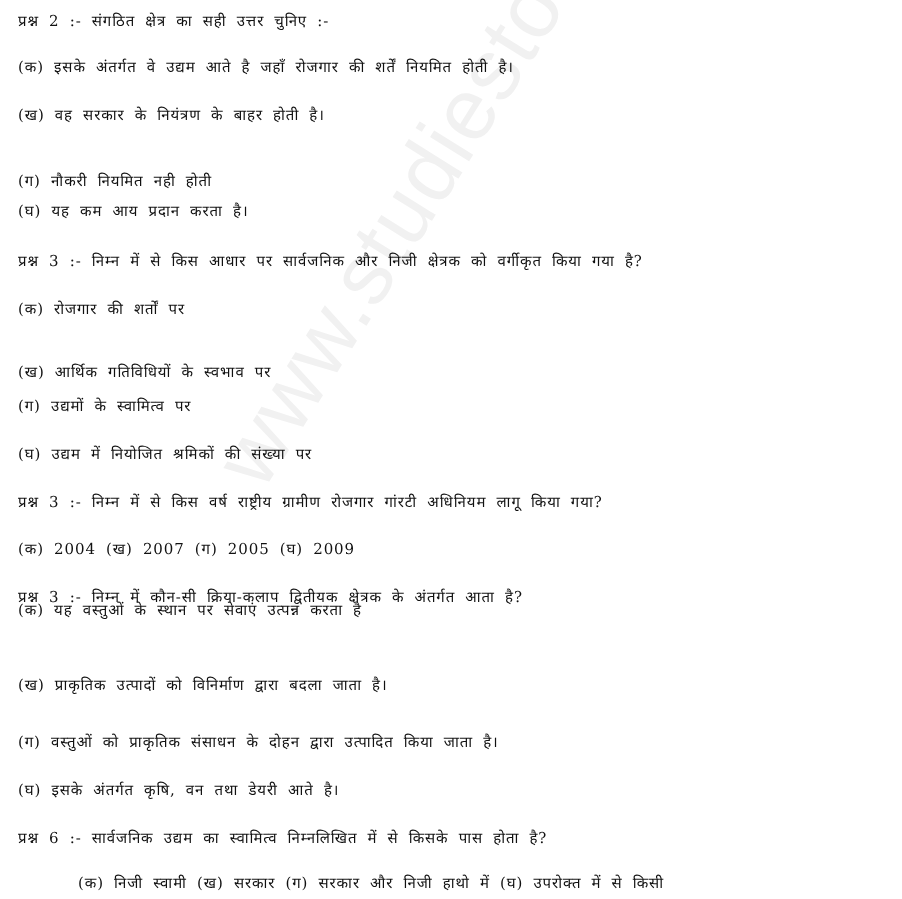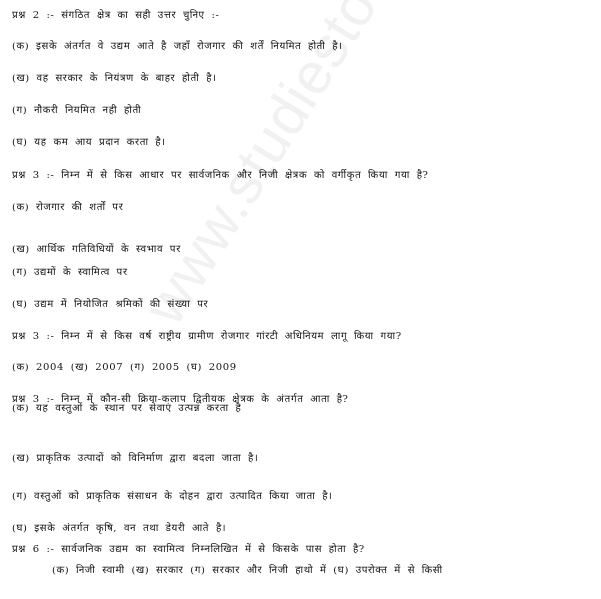--- a/index.html
+++ b/index.html
@@ -56,34 +56,34 @@
 </head>
 <body>
 
 <div class="page">
   <div class="watermark">www.studiestoday.com</div>
 
   <div class="content">
     <div class="line" style="top:5px">प्रश्न 2 :- संगठित क्षेत्र का सही उत्तर चुनिए :-</div>
     <div class="line" style="top:36px">(क) इसके अंतर्गत वे उद्यम आते है जहाँ रोजगार की शर्तें नियमित होती है।</div>
     <div class="line" style="top:68px">(ख) वह सरकार के नियंत्रण के बाहर होती है।</div>
-    <div class="line" style="top:100px">(ग) नौकरी नियमित नही होती</div>
+    <div class="line" style="top:112px">(ग) नौकरी नियमित नही होती</div>
     <div class="line" style="top:132px">(घ) यह कम आय प्रदान करता है।</div>
 
     <div class="line" style="top:165px">प्रश्न 3 :- निम्न में से किस आधार पर सार्वजनिक और निजी क्षेत्रक को वर्गीकृत किया गया है?</div>
     <div class="line" style="top:197px">(क) रोजगार की शर्तों पर</div>
     <div class="line" style="top:239px">(ख) आर्थिक गतिविधियों के स्वभाव पर</div>
     <div class="line" style="top:262px">(ग) उद्यमों के स्वामित्व पर</div>
     <div class="line" style="top:294px">(घ) उद्यम में नियोजित श्रमिकों की संख्या पर</div>
 
     <div class="line" style="top:326px">प्रश्न 3 :- निम्न में से किस वर्ष राष्ट्रीय ग्रामीण रोजगार गांरटी अधिनियम लागू किया गया?</div>
     <div class="line" style="top:357px">(क) 2004 (ख) 2007 (ग) 2005 (घ) 2009</div>
 
     <div class="line" style="top:389px">प्रश्न 3 :- निम्न में कौन-सी क्रिया-कलाप द्वितीयक क्षेत्रक के अंतर्गत आता है?</div>
     <div class="line" style="top:398px">(क) यह वस्तुओं के स्थान पर सेवाएं उत्पन्न करता है</div>
     <div class="line" style="top:448px">(ख) प्राकृतिक उत्पादों को विनिर्माण द्वारा बदला जाता है।</div>
     <div class="line" style="top:486px">(ग) वस्तुओं को प्राकृतिक संसाधन के दोहन द्वारा उत्पादित किया जाता है।</div>
     <div class="line" style="top:518px">(घ) इसके अंतर्गत कृषि, वन तथा डेयरी आते है।</div>
 
-    <div class="line" style="top:539px">प्रश्न 6 :- सार्वजनिक उद्यम का स्वामित्व निम्नलिखित में से किसके पास होता है?</div>
-    <div class="line indent" style="top:560px">(क) निजी स्वामी (ख) सरकार (ग) सरकार और निजी हाथो में (घ) उपरोक्त में से किसी</div>
+    <div class="line" style="top:550px">प्रश्न 6 :- सार्वजनिक उद्यम का स्वामित्व निम्नलिखित में से किसके पास होता है?</div>
+    <div class="line indent" style="top:580px">(क) निजी स्वामी (ख) सरकार (ग) सरकार और निजी हाथो में (घ) उपरोक्त में से किसी</div>
   </div>
 </div>
 
 </body></html>

